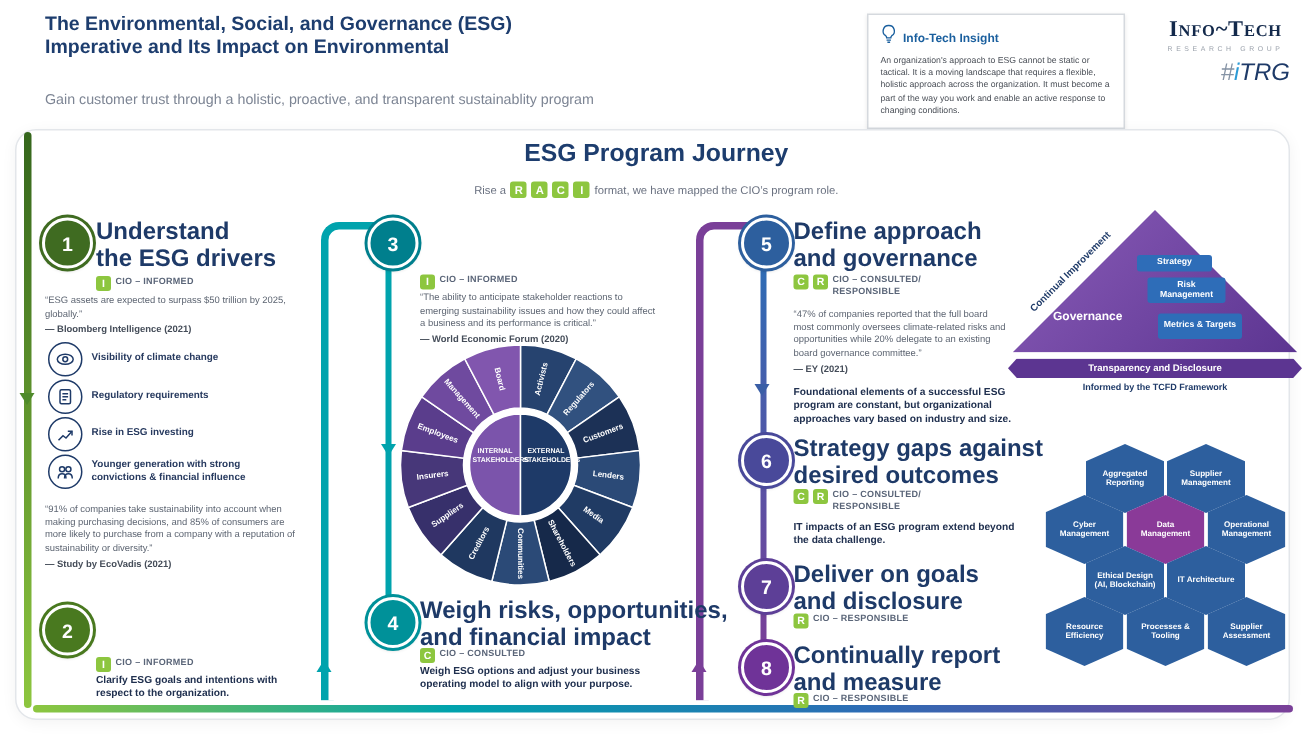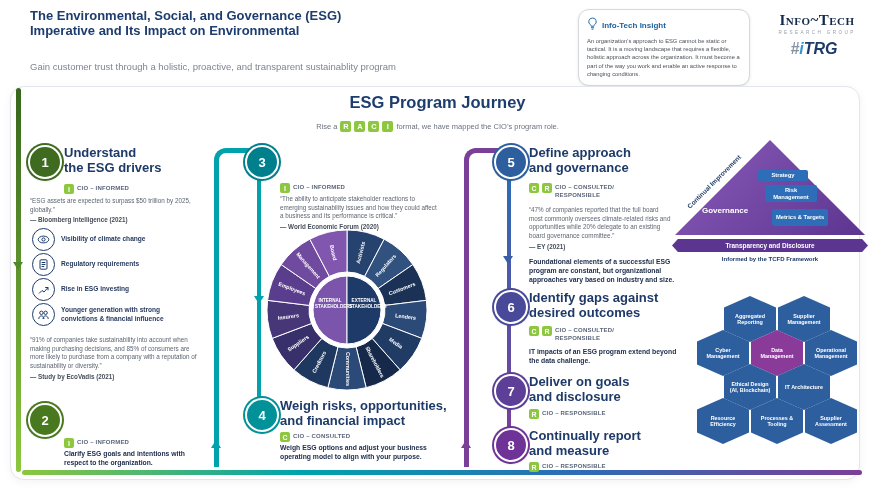--- a/index.html
+++ b/index.html
@@ -3,29 +3,29 @@
 <meta charset="utf-8">
 <style>
   html,body{margin:0;padding:0;background:#fff;}
   .canvas{position:relative;width:875px;height:493px;overflow:hidden;background:#fff;
           font-family:"Liberation Sans",sans-serif;color:#20304f;}
   
   .page-title{position:absolute;left:30px;top:8px;width:520px;font-size:13px;font-weight:bold;
               color:#1d3d6e;line-height:1.18;}
   .page-sub{position:absolute;left:30px;top:61px;font-size:9.5px;color:#7d8594;}
   .insight-box{position:absolute;left:578px;top:9px;width:172px;background:#fff;border:1px solid #d5d9de;
-               border-radius:11px;box-shadow:0 1px 3px rgba(0,0,0,.10);padding:6px 8px 7px 8px;box-sizing:border-box;}
+               border-radius:0;box-shadow:0 1px 3px rgba(0,0,0,.10);padding:6px 8px 7px 8px;box-sizing:border-box;}
   .insight-head{display:flex;align-items:center;gap:4px;margin-bottom:3px;}
   .insight-title{font-size:8px;font-weight:bold;color:#1a5f9e;}
   .insight-body{font-size:5.8px;line-height:1.42;color:#4a4f57;}
   .logo{position:absolute;left:768px;top:12px;width:98px;text-align:center;}
   .logo-name{font-family:"Liberation Serif",serif;font-variant:small-caps;font-weight:600;
              font-size:15px;color:#13294b;letter-spacing:.5px;}
   .logo-sub{font-size:4.6px;letter-spacing:2.4px;color:#9aa1ab;margin-top:1px;}
-  .logo-itrg{font-size:16px;font-style:italic;font-weight:bold;margin-top:5px;padding-right:6px;}
+  .logo-itrg{font-size:16px;font-style:italic;font-weight:normal;text-align:right;margin-top:5px;padding-right:6px;}
   .logo-itrg .hash{color:#8593a5;}.logo-itrg .i{color:#2d9bd6;}.logo-itrg .trg{color:#1e3a68;}
   
   .panel{position:absolute;left:10px;top:86px;width:848px;height:392px;background:#fff;
          border:1px solid #e3e6ea;border-radius:14px;box-shadow:0 2px 10px rgba(0,0,0,.05);z-index:0;}
   .green-line{position:absolute;left:16px;top:88px;width:5px;height:384px;border-radius:3px;
               background:linear-gradient(180deg,#35661c,#8dc63f);z-index:1;}
   .bottom-bar{position:absolute;left:22px;top:470px;width:840px;height:5px;border-radius:3px;z-index:1;
               background:linear-gradient(90deg,#8dc63f 0%,#00a3ad 33%,#2d6cb5 66%,#7a3f98 100%);}
   .elbow{position:absolute;width:34px;height:314px;border-left:5px solid;border-top:5px solid;
          border-top-left-radius:12px;z-index:1;}
@@ -49,21 +49,21 @@
                font-size:13px;display:flex;align-items:center;justify-content:center;border:2px solid #fff;
                z-index:3;box-shadow:0 1px 3px rgba(0,0,0,.35);}
   .c1{background:#3f6b21;box-shadow:0 0 0 2px #3f6b21,0 1px 3px rgba(0,0,0,.3);}
   .c2{background:#49791f;box-shadow:0 0 0 2px #49791f,0 1px 3px rgba(0,0,0,.3);}
   .c3{background:#007f8d;box-shadow:0 0 0 2px #007f8d,0 1px 3px rgba(0,0,0,.3);}
   .c4{background:#009199;box-shadow:0 0 0 2px #009199,0 1px 3px rgba(0,0,0,.3);}
   .c5{background:#2d5f9e;box-shadow:0 0 0 2px #2d5f9e,0 1px 3px rgba(0,0,0,.3);}
   .c6{background:#49499a;box-shadow:0 0 0 2px #49499a,0 1px 3px rgba(0,0,0,.3);}
   .c7{background:#5d3f97;box-shadow:0 0 0 2px #5d3f97,0 1px 3px rgba(0,0,0,.3);}
   .c8{background:#6f3398;box-shadow:0 0 0 2px #6f3398,0 1px 3px rgba(0,0,0,.3);}
-  .step-title{position:absolute;font-weight:bold;color:#1e3a68;font-size:13px;line-height:1.12;z-index:3;}
+  .step-title{position:absolute;font-weight:bold;color:#1e3a68;font-size:16px;line-height:1.12;z-index:3;}
   .badge-row{position:absolute;display:flex;align-items:flex-start;gap:3px;z-index:3;}
   .badge{width:10px;height:10px;border-radius:2px;background:#8dc63f;color:#fff;font-size:7px;
          font-weight:bold;display:flex;align-items:center;justify-content:center;flex:0 0 auto;}
   .role{font-size:6px;color:#5a6578;font-weight:600;letter-spacing:.2px;line-height:1.25;
         padding-top:1px;max-width:64px;}
   .quote{position:absolute;font-size:6.3px;color:#5d6572;line-height:1.38;z-index:3;}
   .quote .src{display:block;margin-top:2px;font-weight:600;color:#454d59;}
   .body-bold{position:absolute;font-size:6.8px;font-weight:bold;color:#20304f;line-height:1.32;z-index:3;}
   
   .driver{position:absolute;display:flex;gap:6px;align-items:center;z-index:3;}
@@ -296,21 +296,21 @@
     <div class="tri-gov">Governance</div>
     <div class="tri-box tb1">Strategy</div>
     <div class="tri-box tb2">Risk Management</div>
     <div class="tri-box tb3">Metrics &amp; Targets</div>
     <div class="tri-footer">Transparency and Disclosure</div>
     <div class="tri-caption">Informed by the TCFD Framework</div>
   </div>
 
   <div class="step-circle c6" style="left:494px;top:290px;">6</div>
   <div class="step-title" style="left:529px;top:291px;">
-    <span>Identify gaps against</span><br><span>desired outcomes</span>
+    <span>Strategy gaps against</span><br><span>desired outcomes</span>
   </div>
   <div class="badge-row" style="left:529px;top:326px;">
     <span class="badge">C</span>
     <span class="badge">R</span>
     <span class="role">CIO – CONSULTED/ RESPONSIBLE</span>
   </div>
   <div class="body-bold" style="left:529px;top:348px;width:148px;">IT impacts of an ESG program extend beyond the data challenge.</div>
 
   <div class="hexgrid" id="hexgrid">
       <div class="hex" style="left: 29px; top: 0px;">Aggregated Reporting</div>

